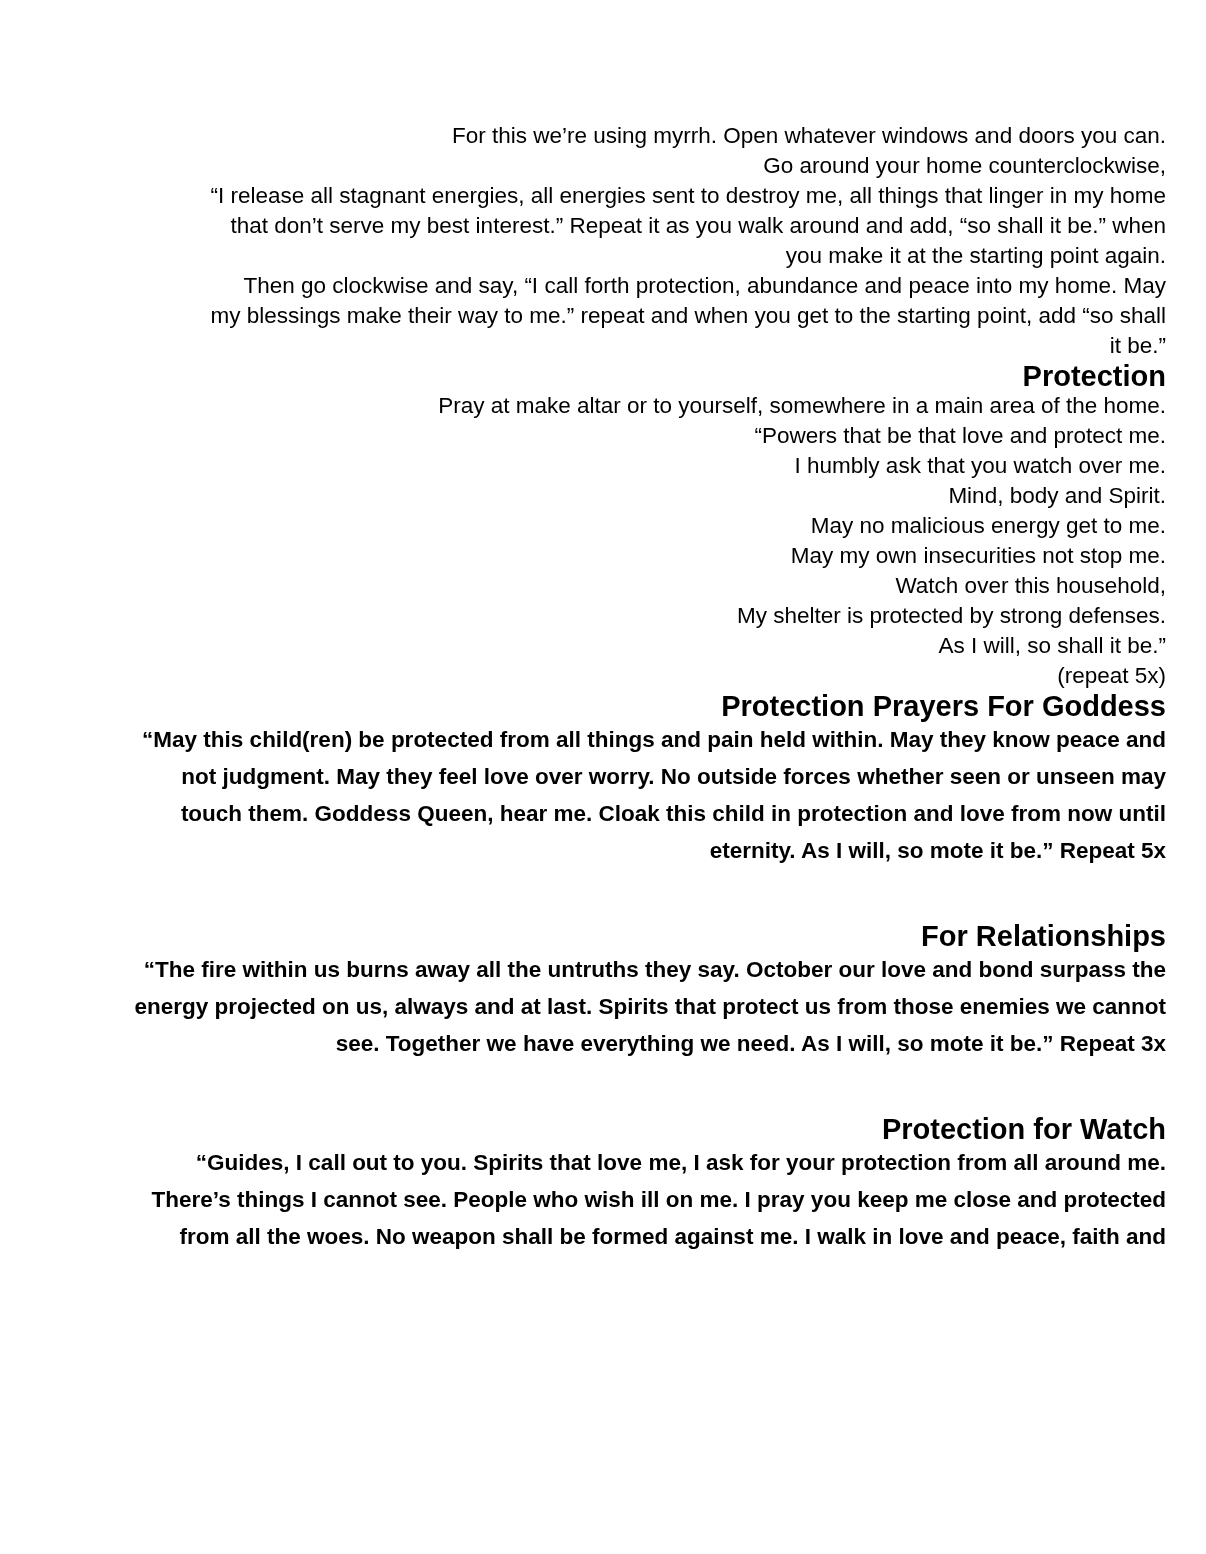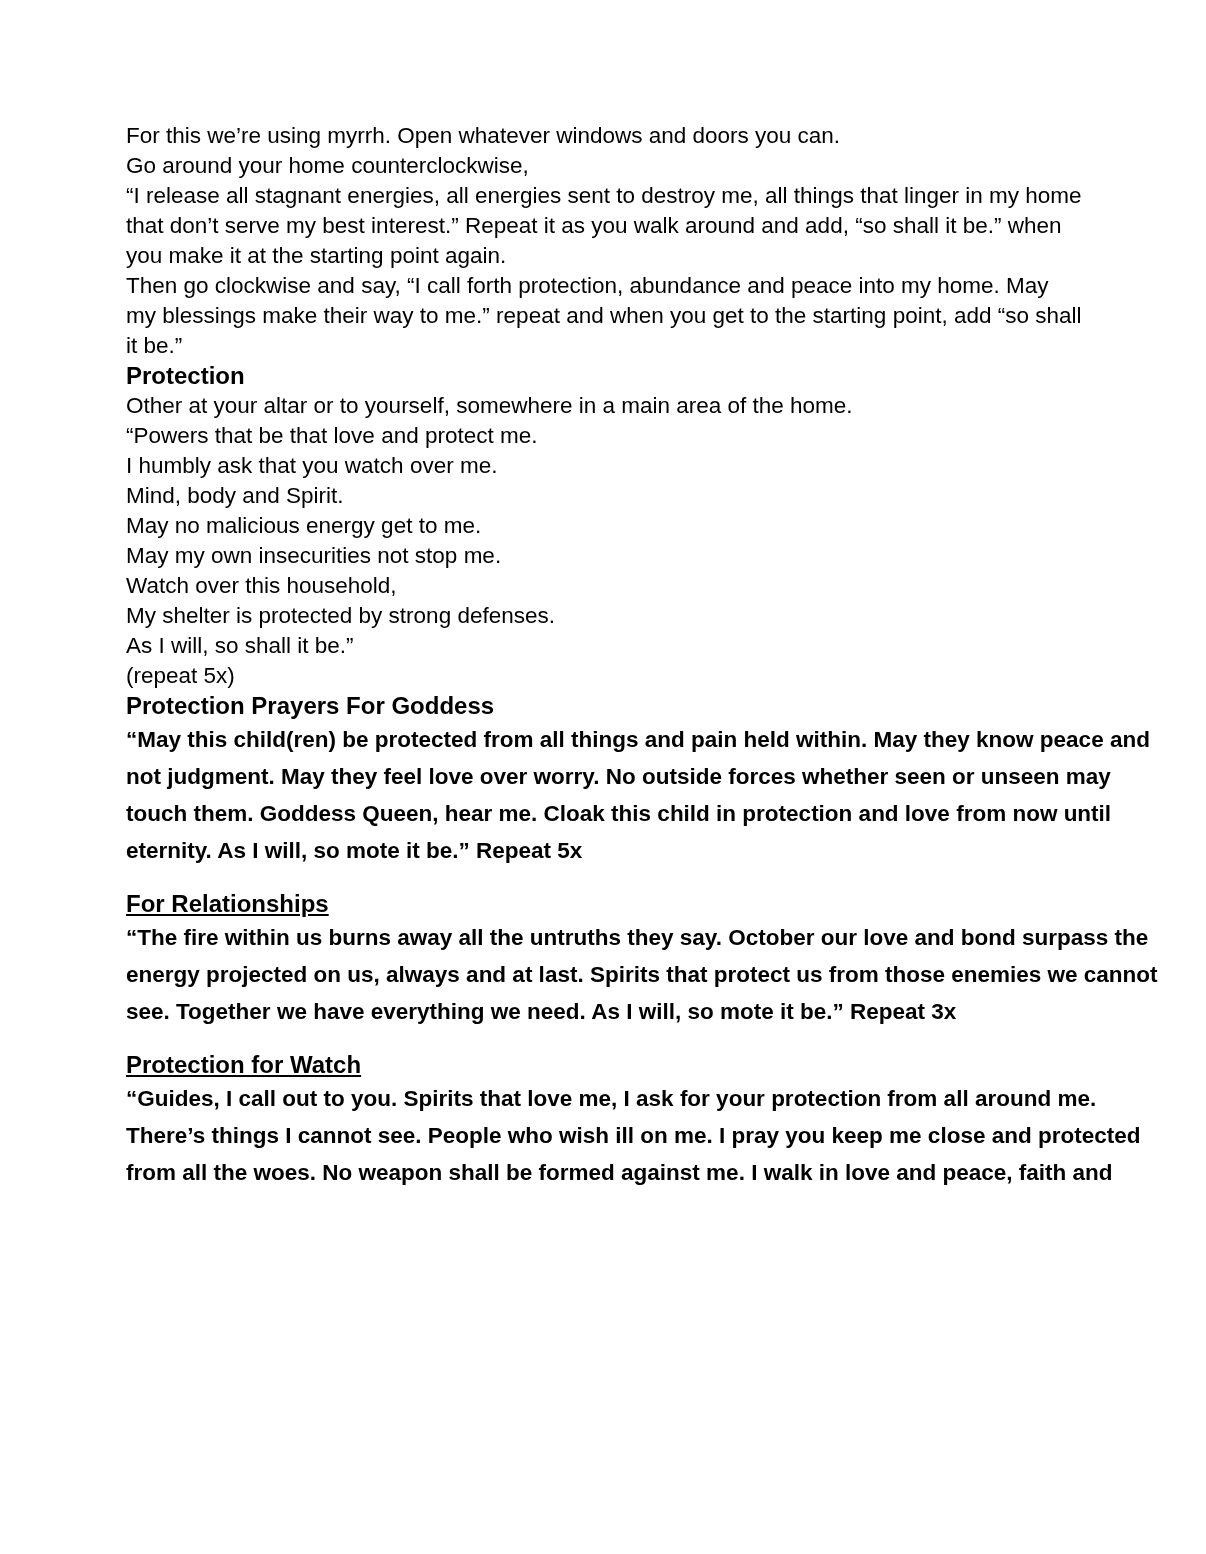--- a/index.html
+++ b/index.html
@@ -19,64 +19,64 @@
     width: 1206px;
     height: 1554px;
     background: #ffffff;
     overflow: hidden;
   }
   .content {
     position: absolute;
     left: 126px;
     top: 121px;
     width: 1040px;
+    text-align: right;
   }
   .para {
     margin: 0;
     font-size: 22.5px;
     line-height: 30px;
     font-weight: 400;
     white-space: pre-line;
   }
   .heading {
     margin: 0;
-    font-size: 24px;
+    font-size: 29px;
     line-height: 30px;
     font-weight: 700;
   }
   .wide {
     line-height: 37px;
     font-weight: bold;
   }
   .mt {
   }
   .mt2 {
-    margin-top: 20px;
-    text-decoration: underline;
+    margin-top: 52px;
   }
 </style>
 </head>
 <body>
 
 <div class="page">
   <div class="content">
 
     <p class="para">For this we’re using myrrh. Open whatever windows and doors you can.
 Go around your home counterclockwise,</p>
 
     <p class="para mt">“I release all stagnant energies, all energies sent to destroy me, all things that linger in my home
 that don’t serve my best interest.” Repeat it as you walk around and add, “so shall it be.” when
 you make it at the starting point again.
 Then go clockwise and say, “I call forth protection, abundance and peace into my home. May
 my blessings make their way to me.” repeat and when you get to the starting point, add “so shall
 it be.”</p>
 
     <h2 class="heading mt">Protection</h2>
 
-    <p class="para">Other at your altar or to yourself, somewhere in a main area of the home.</p>
+    <p class="para">Pray at make altar or to yourself, somewhere in a main area of the home.</p>
 
     <p class="para mt">“Powers that be that love and protect me.
 I humbly ask that you watch over me.
 Mind, body and Spirit.
 May no malicious energy get to me.
 May my own insecurities not stop me.
 Watch over this household,
 My shelter is protected by strong defenses.
 As I will, so shall it be.”
 (repeat 5x)</p>

